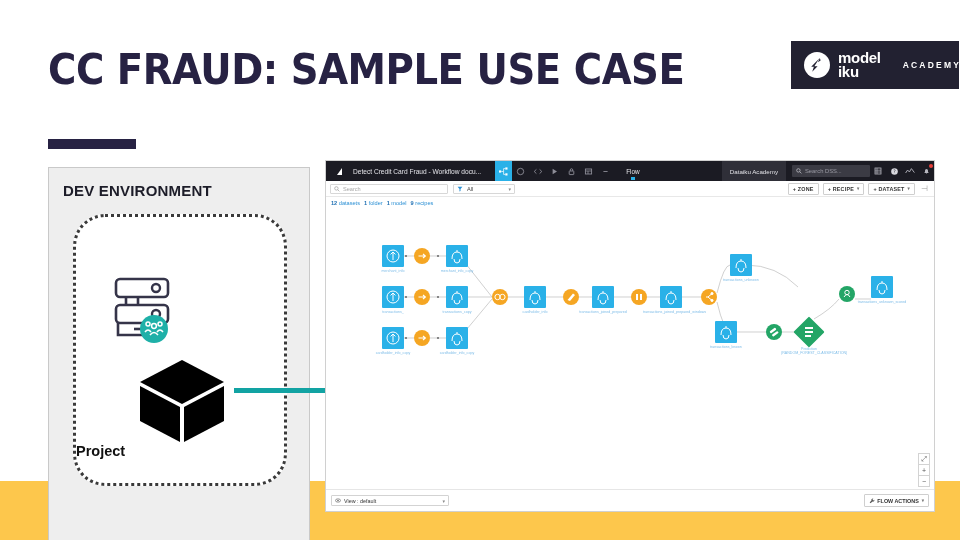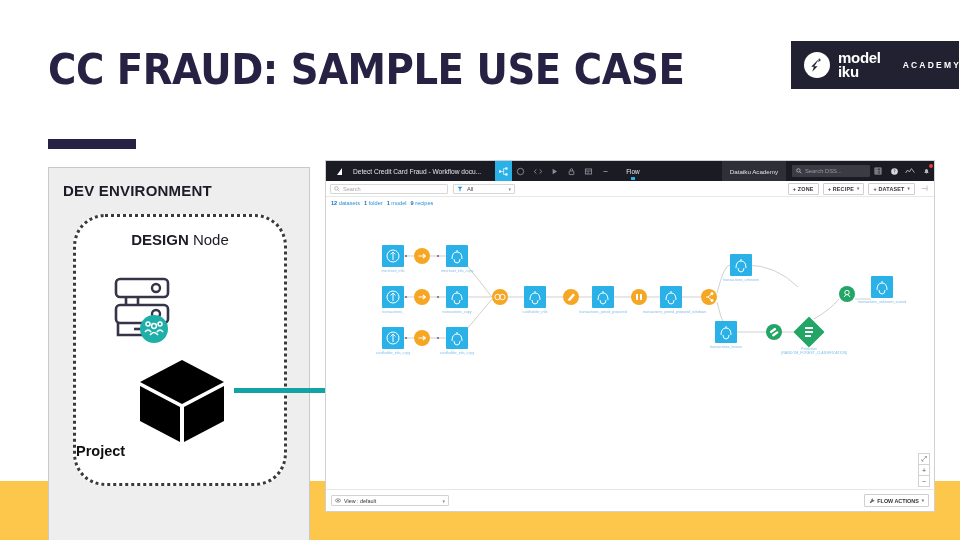--- a/index.html
+++ b/index.html
@@ -212,23 +212,20 @@
     <div>iku</div>
   </div>
   <div class="logo-div"></div>
   <div class="logo-academy">ACADEMY</div>
 </div>
 
 <div class="dev-panel">
   <div class="dev-label">DEV ENVIRONMENT</div>
 
   <div class="design-node-box">
-    <div class="design-node-title">
-      <b>DESIGN</b><span> Node</span>
-    </div>
 
     <div class="server-icon">
       <svg width="78" height="78" viewBox="0 0 78 78">
         <rect x="12" y="10" width="52" height="18" rx="4" fill="#fff" stroke="#353449" stroke-width="2.6"></rect>
         <circle cx="52" cy="19" r="4" fill="#fff" stroke="#353449" stroke-width="2.4"></circle>
         <rect x="12" y="36" width="52" height="18" rx="4" fill="#fff" stroke="#353449" stroke-width="2.6"></rect>
         <circle cx="52" cy="45" r="4" fill="#fff" stroke="#353449" stroke-width="2.4"></circle>
         <path d="M22 28 v8 M34 28 v8" stroke="#353449" stroke-width="2.6"></path>
         <path d="M14 54 v12 h26" fill="none" stroke="#353449" stroke-width="2.6"></path>
         <path d="M30 60 h16" stroke="#353449" stroke-width="2.6"></path>

